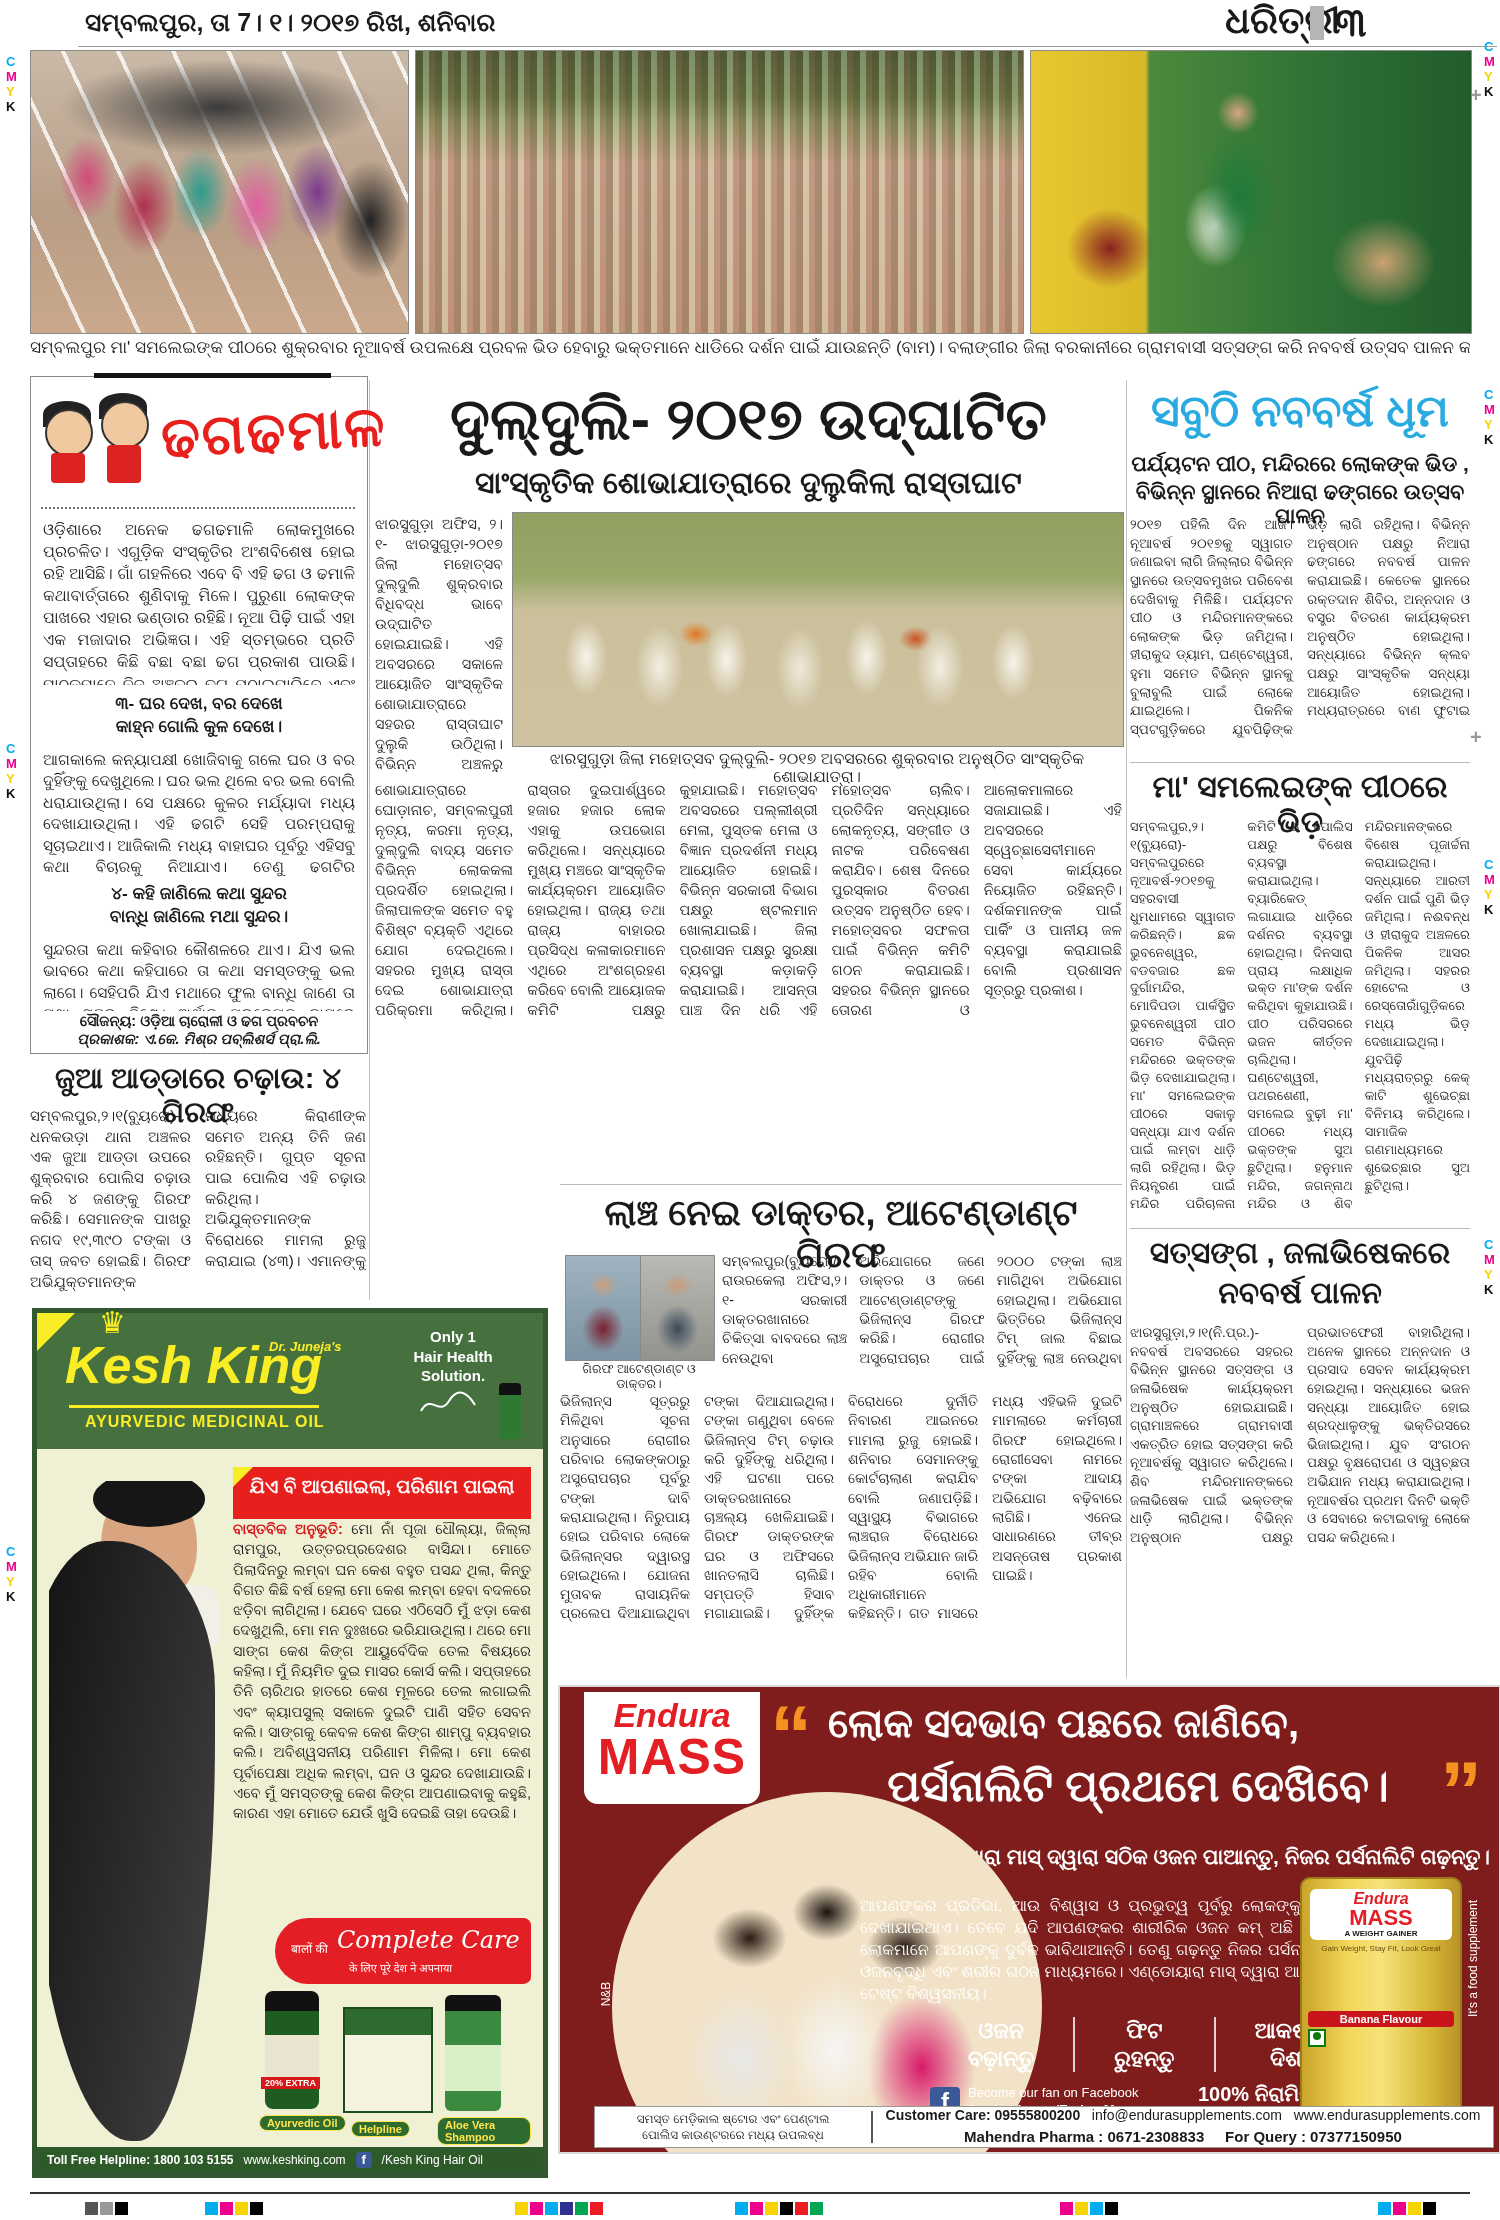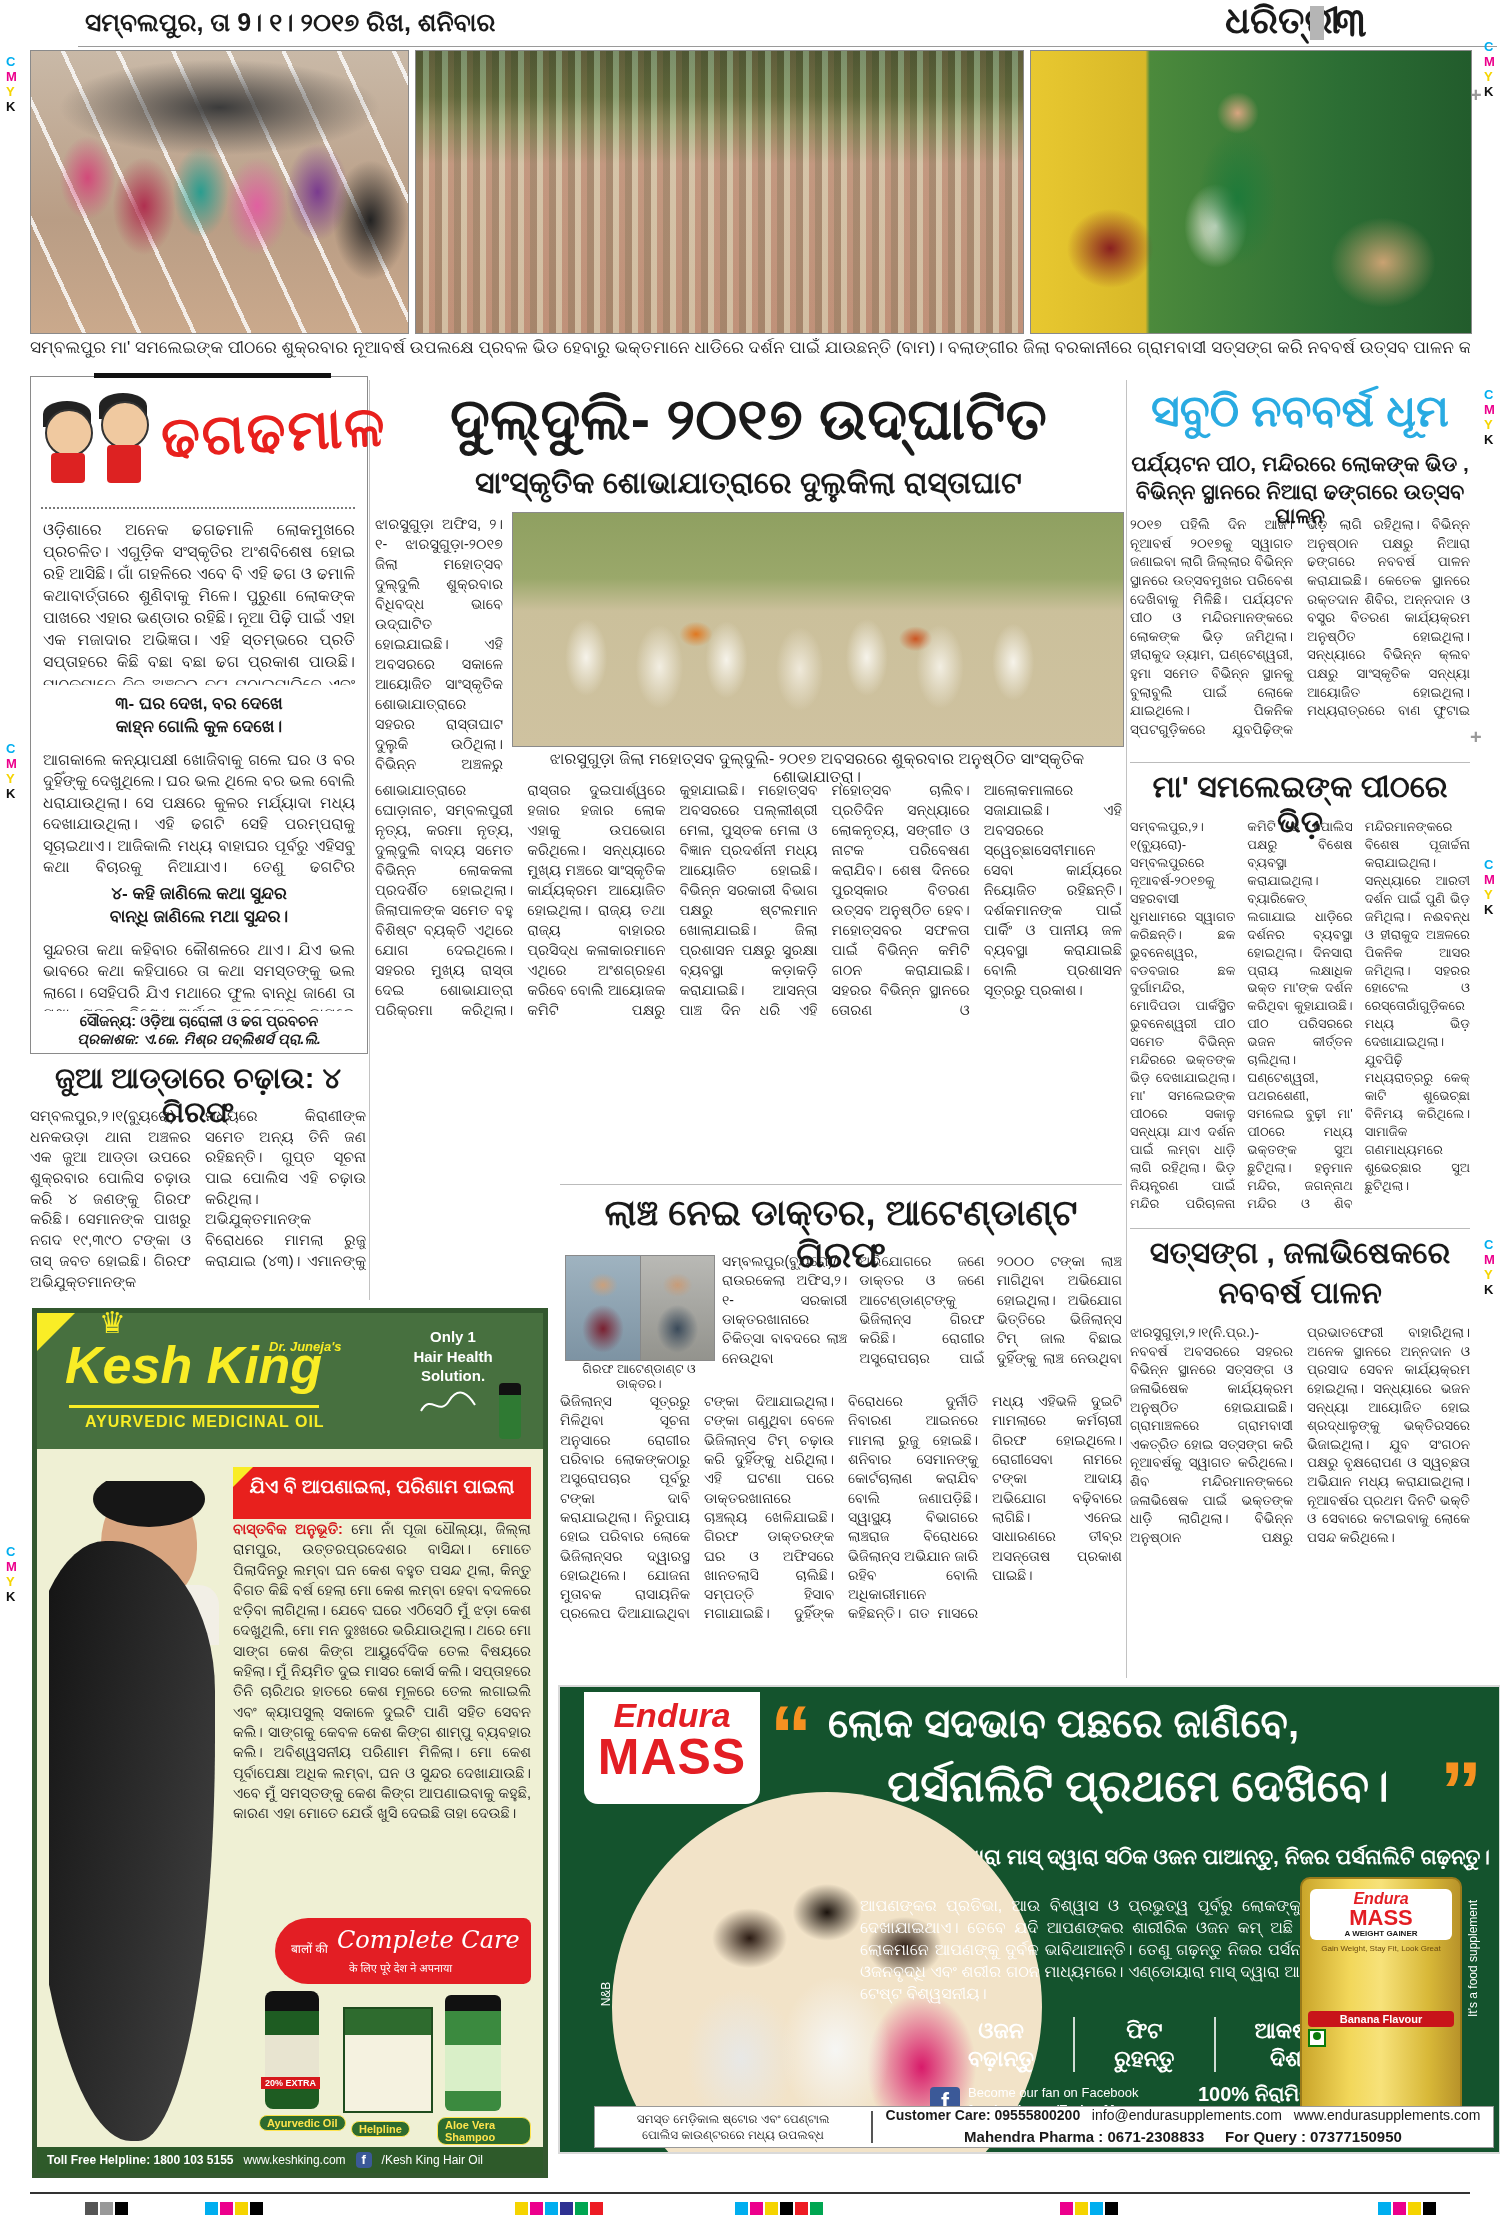--- a/index.html
+++ b/index.html
@@ -27,34 +27,34 @@
   #jokebox{border:1px solid #8a8a8a;background:#fff;}
   #joketitle{color:#e8201d;font-weight:bold;font-size:56px;transform:rotate(-3deg);letter-spacing:2px;}
   .face{width:44px;height:44px;border-radius:50%;background:#f0c9a0;position:absolute;border:2px solid #333;}
   .hair{position:absolute;background:#222;border-radius:50% 50% 0 0;}
   .scarf{position:absolute;background:#d22;}
   
   #kesh{background:#eff0d4;border:5px solid #33582f;}
   #keshhead{background:#47703f;position:relative;}
   .keshyellow{color:#f9ed26;}
   
-  #endura{background:#14532d;border:2px solid #d9d9d9;}
+  #endura{background:#7f1d1d;border:2px solid #d9d9d9;}
   .white{color:#fff;}
   .fbicon{width:30px;height:30px;background:#3b5998;color:#fff;font-weight:bold;font-size:24px;
           text-align:center;line-height:30px;border-radius:4px;}
   .pill{background:#2e6b2e;color:#ffe44d;font-size:11px;font-weight:bold;border-radius:9px;
         padding:1px 7px;border:1px solid #ffe44d;display:inline-block;}
   .chip{background:#d6171c;color:#fff;font-size:9px;font-weight:bold;padding:1px 4px;display:inline-block;}
 </style>
 </head>
 <body>
 
 <div id="page">
 
-  <div class="abs" style="left:85px;top:8px;font-size:25px;font-weight:600;">ସମ୍ବଲପୁର, ତା 9। ୧। ୨୦୧୭ ରିଖ, ଶନିବାର</div>
+  <div class="abs" style="left:85px;top:8px;font-size:25px;font-weight:600;">ସମ୍ବଲପୁର, ତା 7। ୧। ୨୦୧୭ ରିଖ, ଶନିବାର</div>
   <div class="abs" style="left:1225px;top:0px;font-size:37px;font-weight:bold;">ଧରିତ୍ରୀ</div>
   <div class="abs" style="left:1310px;top:6px;width:14px;height:34px;background:#b5b5b5;"></div>
   <div class="abs" style="left:1335px;top:0px;font-size:40px;font-weight:bold;">୩</div>
   <div class="abs hrule" style="left:78px;top:46px;width:1419px;"></div>
 
   <div class="abs cmyk" style="left:6px;top:55px;">
       <span class="c">C</span>
       <span class="m">M</span>
       <span class="y">Y</span>
       <span class="k">K</span>

